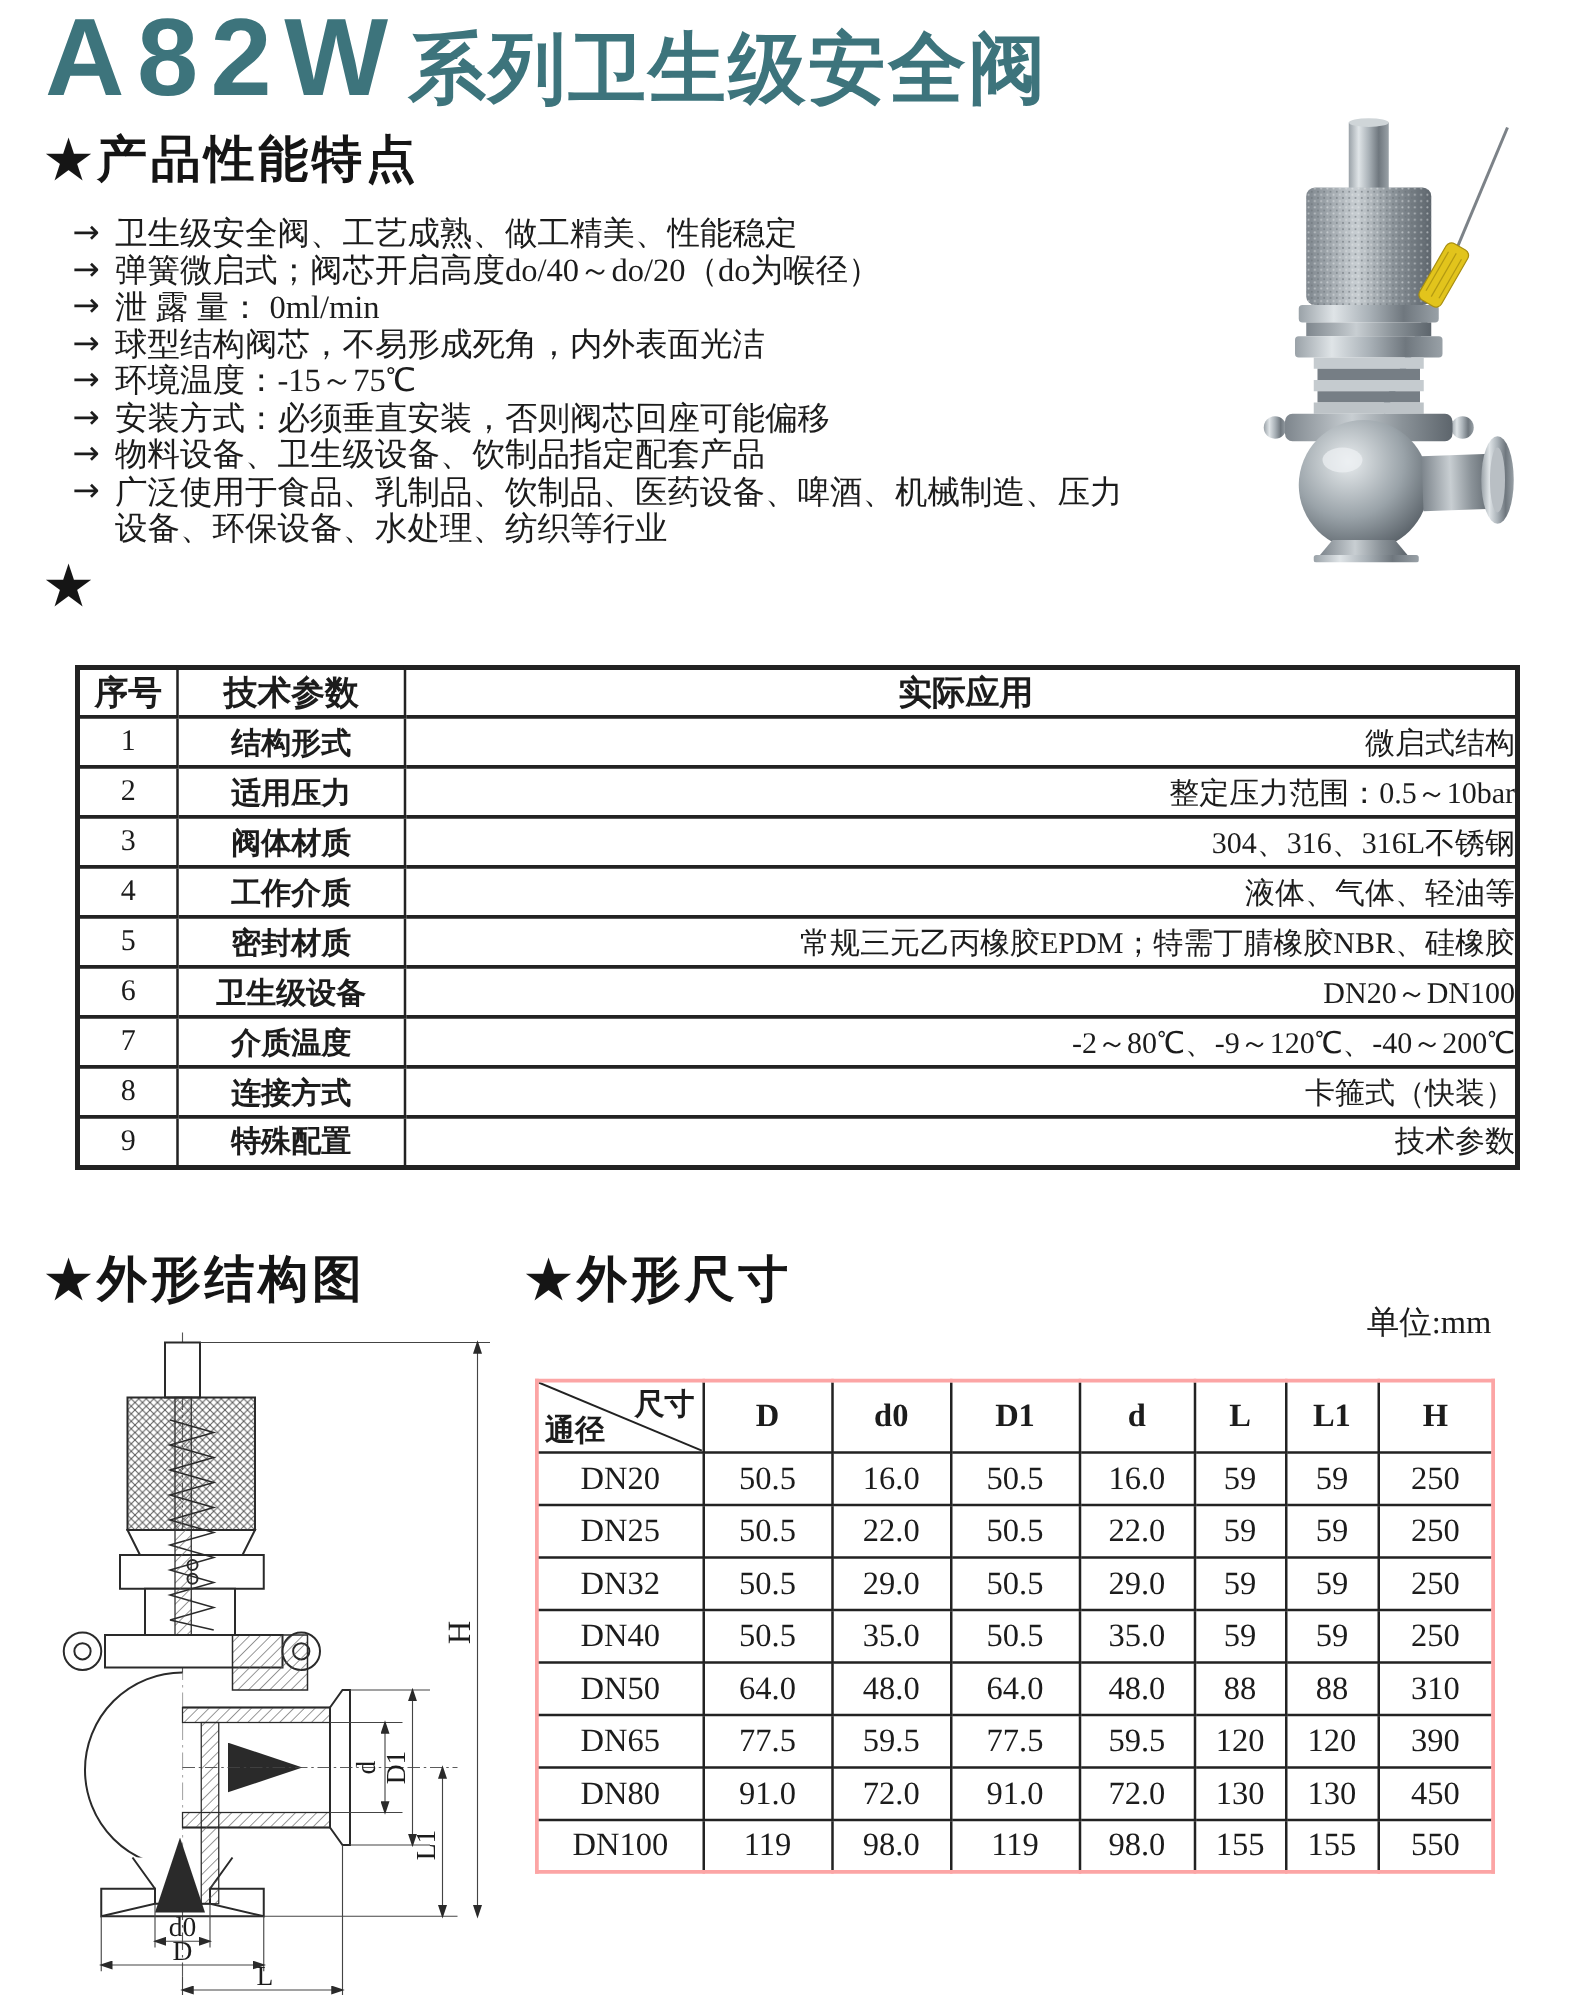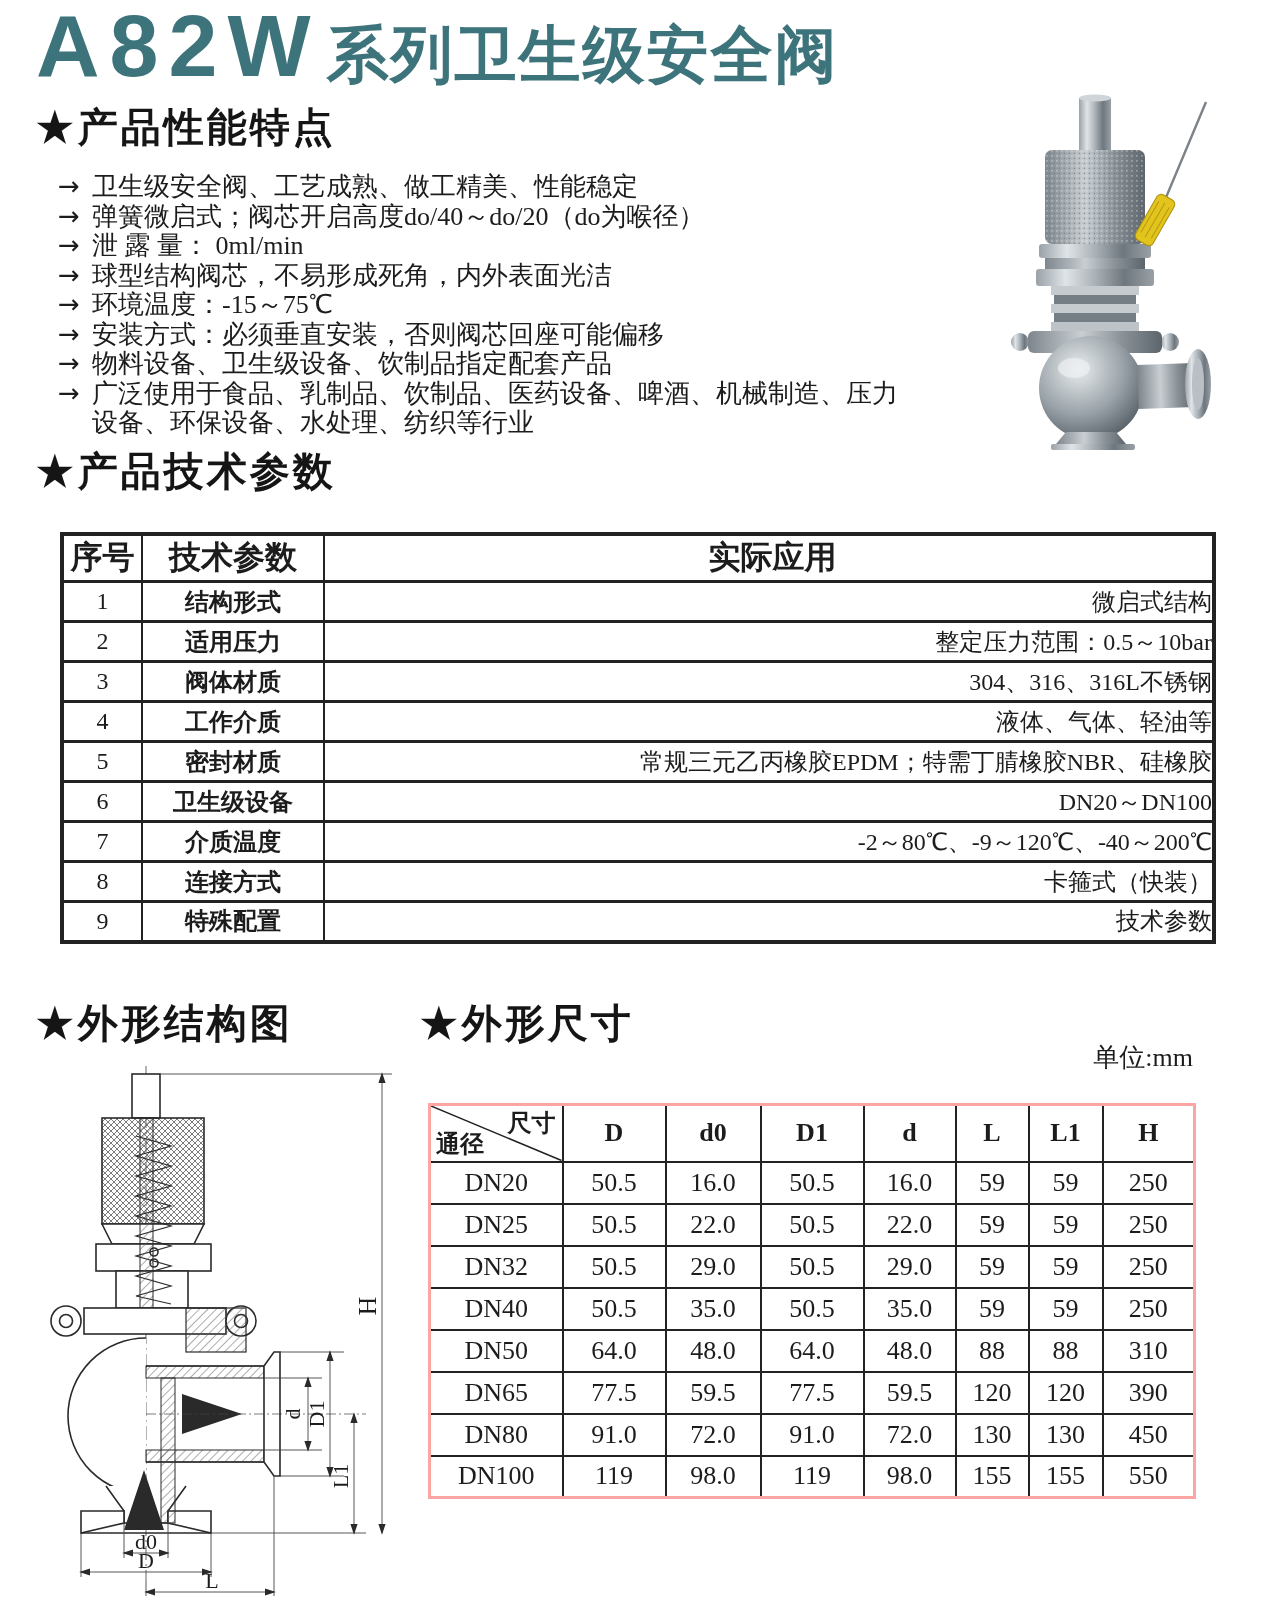--- a/index.html
+++ b/index.html
@@ -31,21 +31,21 @@
   
   .features { left:58px; top:172px; width:860px; font-size:26px; line-height:29.5px; }
   .feat-item { display:flex; align-items:flex-start; }
   .feat-arrow { width:34px; flex:0 0 34px; font-family:"DejaVu Sans", sans-serif; }
   .feat-text { flex:1; }
 
   
   table { border-collapse:collapse; table-layout:fixed; }
   .tech-table { left:60px; top:532px; width:1156px; border:4px solid #222; }
   .tech-table td, .tech-table th { border:2px solid #222; border-top-width:3px; border-bottom-width:3px; }
-  .tech-table th { height:38px; font-family:"Liberation Sans", sans-serif; font-weight:bold; font-size:32px; text-align:center; }
+  .tech-table th { height:38px; font-family:"Liberation Sans", sans-serif; font-weight:bold; font-size:27px; text-align:center; }
   .tech-table td { height:40px; font-size:24px; }
   .tech-table .c-no  { width:80px;  text-align:center; }
   .tech-table .c-par { width:182px; text-align:center; font-family:"Liberation Sans", sans-serif; font-weight:bold; }
   .tech-table .c-val { text-align:right; padding-left:8px; }
 
   
   .units { left:1020px; top:1040px; width:173px; text-align:right; font-size:26px; }
   .dims-table { left:428px; top:1103px; width:765px; border:3px solid #fca5a5; }
   .dims-table td, .dims-table th { border:2px solid #222; font-size:26px; text-align:center; }
   .dims-table th { height:57px; }
@@ -175,21 +175,20 @@
     <ellipse cx="250" cy="292" rx="13" ry="35" fill="url(#steelH)"></ellipse>
     <ellipse cx="250" cy="292" rx="6" ry="26" fill="#b9bfc4"></ellipse>
 
     <path d="M118 340 L168 340 L178 352 L108 352 Z" fill="url(#steelH2)"></path>
     <rect x="103" y="352" width="84" height="6" rx="2" fill="url(#steelH)"></rect>
   </svg>
 </div>
 
 <div class="abs sec-head" style="left:36px; top:444px;">
   <span class="star">★</span>
-  <span class="sec-label">产品技术参数</span>
 </div>
 
 <table class="abs tech-table">
   <tbody>
       <tr>
     <th class="c-no">序号</th>
     <th class="c-par">技术参数</th>
     <th class="c-val" style="text-align:center;margin-top:48px;">实际应用</th>
   </tr>
   <tr>

